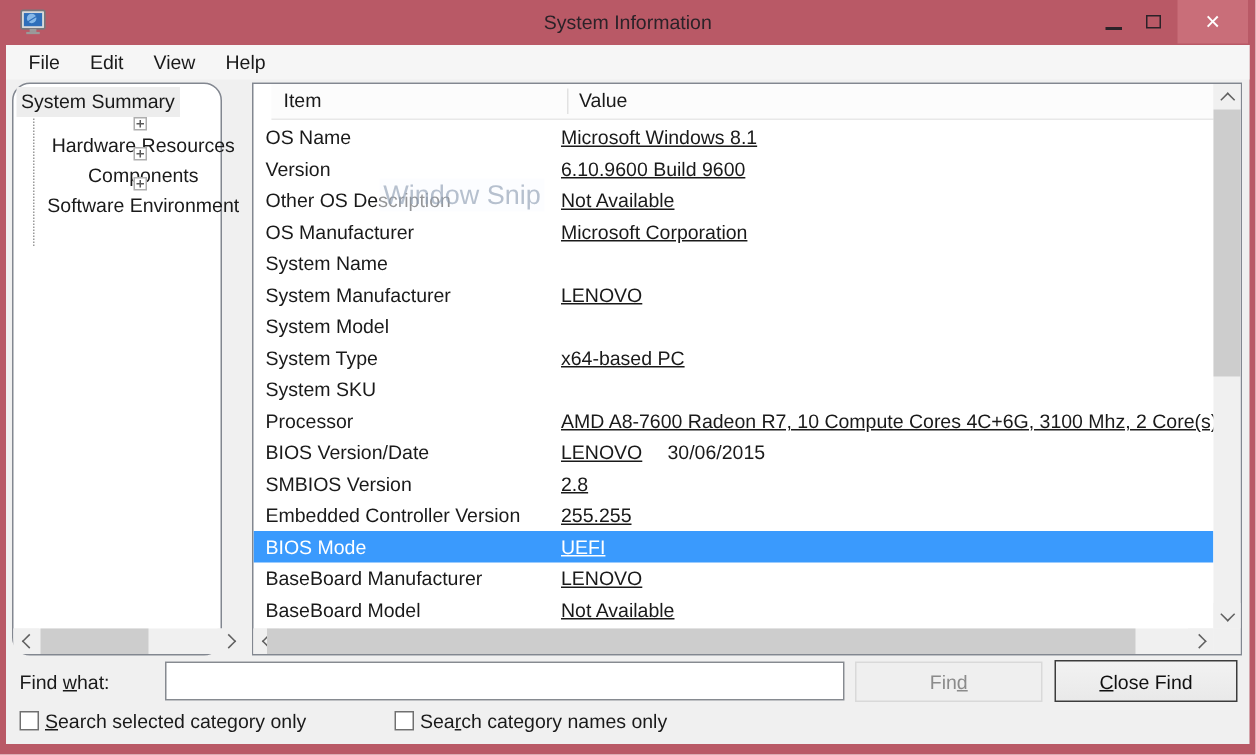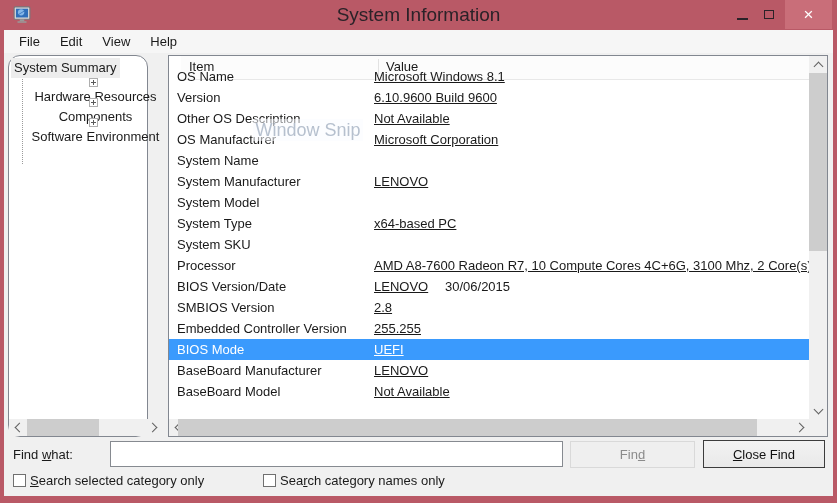--- a/index.html
+++ b/index.html
@@ -4,21 +4,21 @@
 <style>
   * { margin:0; padding:0; box-sizing:border-box; }
   body { font-family:"Liberation Sans", sans-serif; background:#ffffff; }
   .window { position:relative; width:837px; height:503px; background:#b95966; overflow:hidden;
             font-size:13px; color:#1a1a1a; }
 
   
   .titlebar { position:absolute; left:0; top:0; width:837px; height:30px; }
   .app-icon { position:absolute; left:13px; top:6px; width:18px; height:18px; }
   .title-text { position:absolute; left:0; right:0; top:0; height:30px; line-height:30px;
-                text-align:center; color:#2b2228; font-size:19px; }
+                text-align:center; color:#2b2228; font-size:13px; }
   .winbtn { position:absolute; top:0; height:29px; display:flex; align-items:center; justify-content:center; cursor:default; }
   .btn-min { left:729px; width:26px; }
   .btn-max { left:756px; width:26px; }
   .btn-close { left:785px; width:47px; background:#c96e79; color:#ffffff; font-size:17px; }
   .glyph-min { width:11px; height:2px; background:#2b2228; margin-top:9px; }
   .glyph-max { width:10px; height:9px; border:1.5px solid #2b2228; }
 
   
   .client { position:absolute; left:4px; top:30px; width:829px; height:466px; background:#f0f0f0; }
   .menubar { position:absolute; left:4px; top:30px; width:829px; height:23px; background:#f6f6f6;
@@ -43,21 +43,21 @@
   .expander::after  { content:""; position:absolute; top:1px; bottom:1px; left:3px; width:1px; background:#5a5a5a; }
   .tlabel { padding:0 3px; }
   .tlabel.sel { background:#ededed; }
 
   
   .thead { position:absolute; left:12px; top:0; width:640px; height:24px; background:#fcfcfc;
            border-bottom:1px solid #e8e8e8; }
   .thead .col-item { position:absolute; left:8px; top:3px; }
   .thead .col-value { position:absolute; left:205px; top:3px; }
   .thead .col-sep { position:absolute; left:197px; top:3px; width:1px; height:17px; background:#e2e2e2; }
-  .tbody { position:absolute; left:0; top:10px; width:640px; height:376px; overflow:hidden; }
+  .tbody { position:absolute; left:0; top:25px; width:640px; height:376px; overflow:hidden; }
   .trow { position:relative; height:21px; line-height:21px; white-space:nowrap; }
   .trow .cell-item  { position:absolute; left:8px; }
   .trow .cell-value { position:absolute; left:205px;text-decoration:underline; }
   .trow .cell-value2{ position:absolute; left:276px; }
   .trow.selected { background:#3a9afd; color:#ffffff; }
 
   
   .ghost { position:absolute; left:253px; top:119px; width:110px; height:22px; z-index:5;
            background:rgba(250,252,255,0.55); color:rgba(145,160,180,0.65);
            text-align:center; line-height:22px; font-size:18px; }

